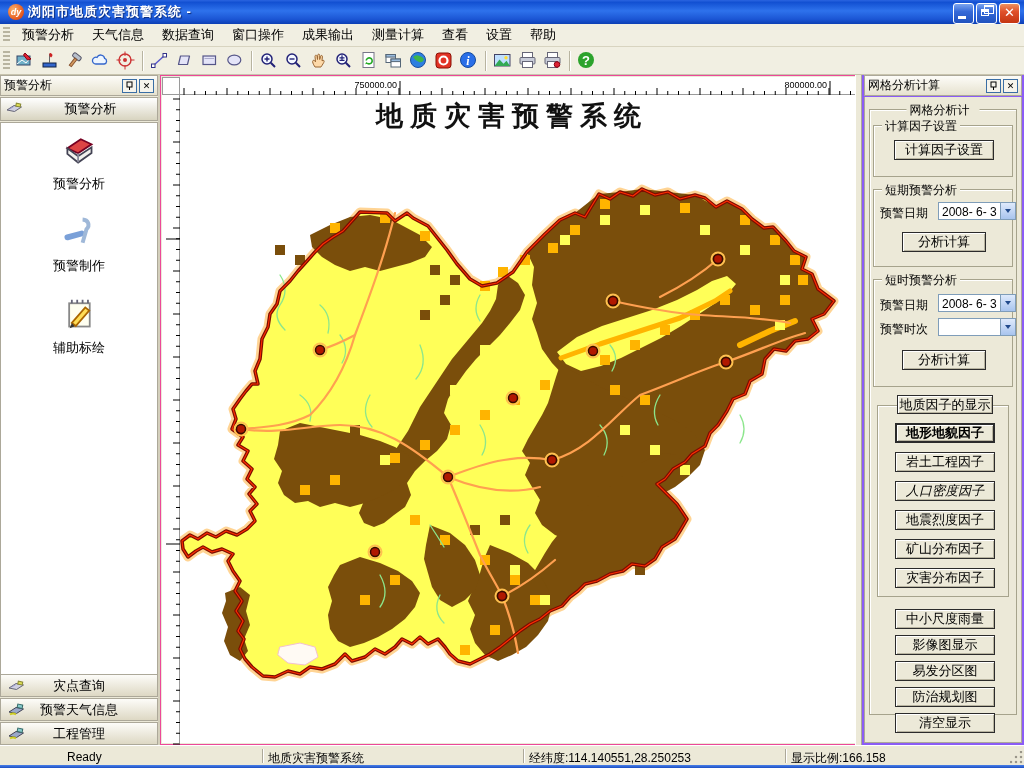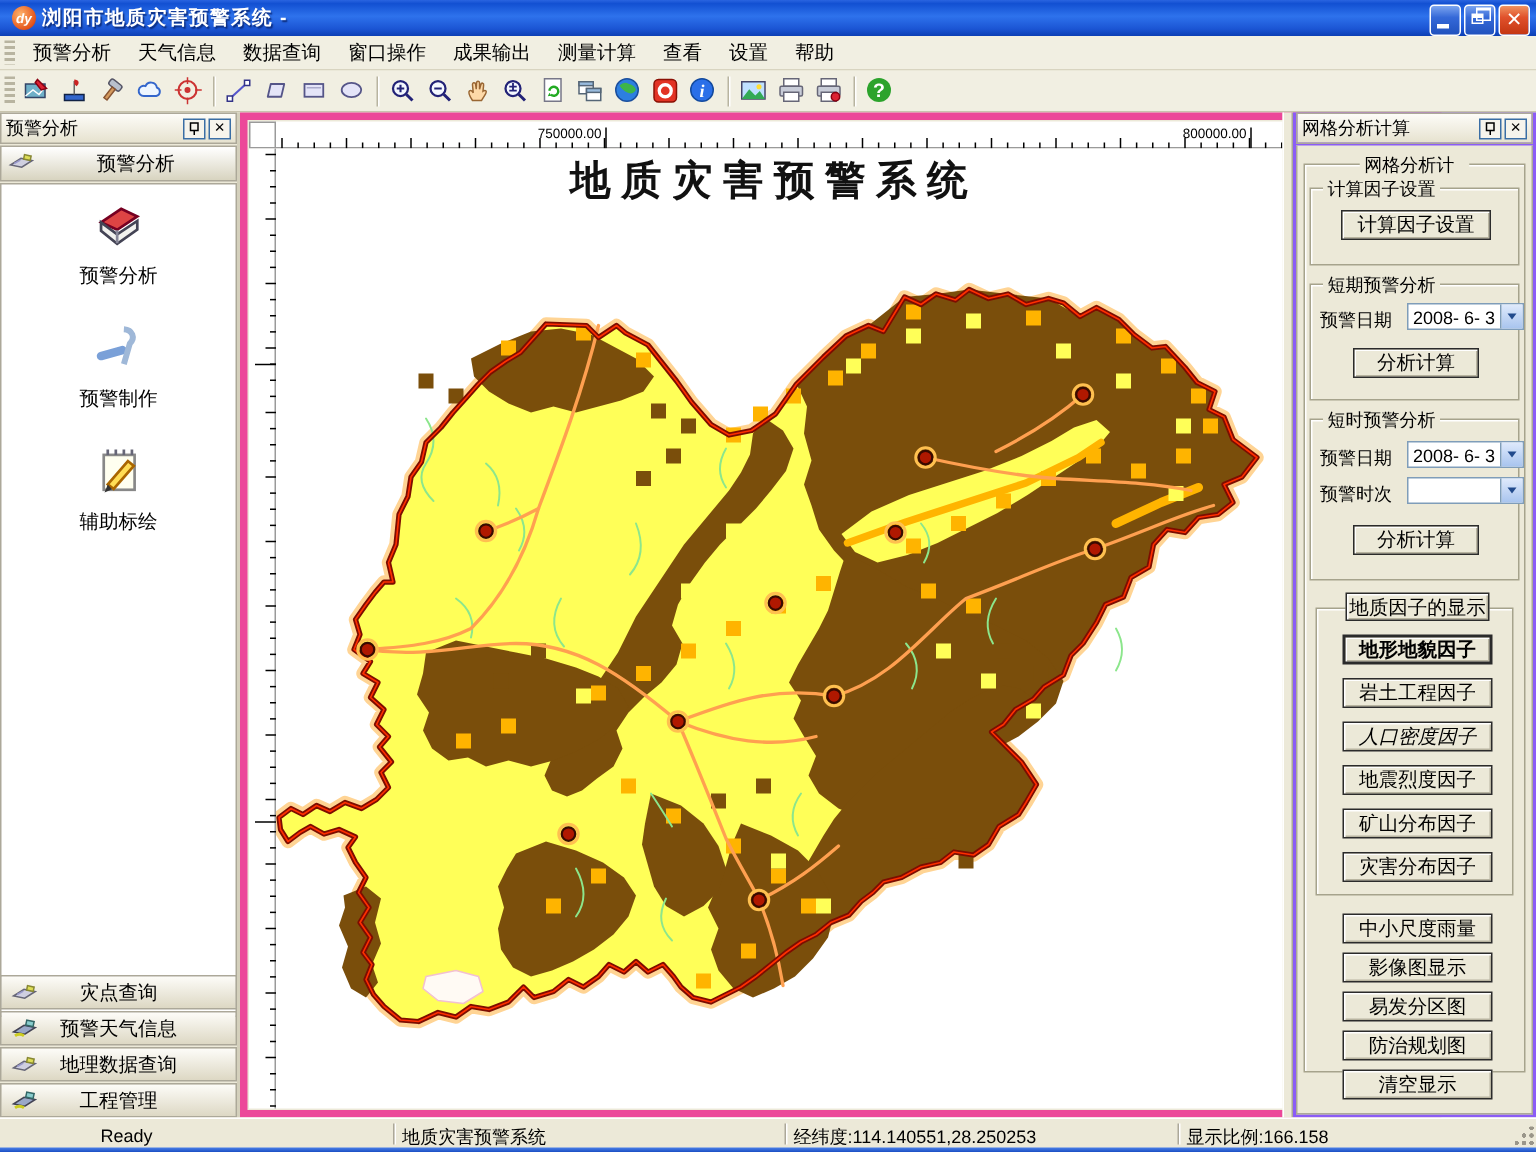--- a/index.html
+++ b/index.html
@@ -55,21 +55,21 @@
   .lp-item { margin-top:22px; display:flex; flex-direction:column; align-items:center; cursor:pointer; }
   .lp-item:first-child { margin-top:10px; }
   .lp-item-label { margin-top:5px; font-size:13px; color:#000; }
   .lp-bars { position:absolute; left:0; bottom:0; width:158px; }
   .lp-bar { height:23px; border:1px solid #aca899; margin-top:1px;
     background:linear-gradient(180deg,#fdfcf8,#ddd8c4); display:flex; align-items:center; cursor:pointer; position:relative; }
   .lp-bar-label { position:absolute; left:0; width:100%; text-align:center; font-size:13px; }
   .lp-bar .bico { margin-left:6px; z-index:1; }
 
   
-  .map-doc { position:absolute; left:160px; top:0; width:801px; height:670px; background:#ece9d8; border:5px solid #ec4899; }
+  .map-doc { position:absolute; left:160px; top:0; width:801px; height:670px; background:#ece9d8; border:1px solid #ec4899; }
   .ruler-corner { position:absolute; left:1px; top:1px; width:18px; height:18px; background:#fff; border:1px solid #9a9a9a; }
   .ruler-top { position:absolute; left:19px; top:1px; right:1px; height:18px; background:#fff; border-bottom:1px solid #9a9a9a; }
   .ruler-left { position:absolute; left:1px; top:19px; width:18px; bottom:1px; background:#fff; border-right:1px solid #9a9a9a; }
   .map-canvas { position:absolute; left:19px; top:19px; right:1px; bottom:1px; background:#fff; overflow:hidden; cursor:crosshair; }
   .ruler-num { font-size:9px; fill:#000; font-family:"Liberation Sans",sans-serif; }
   .map-title-text { font-family:"DejaVu Serif","Liberation Serif",serif; font-weight:bold; font-size:27px; letter-spacing:7px; fill:#111; }
 
   
   .splitter { position:absolute; left:855px; top:0; width:7px; height:670px; background:#ece9d8; border-left:1px solid #fff; border-right:1px solid #aca899; }
 
@@ -399,30 +399,20 @@
           </div>
           <div class="lp-bar">
             <span class="bico" style="display: flex;">
               <svg width="19" height="19" viewBox="0 0 19 19">
                 <path d="M2,12 L9,7.5 16.5,9 9.5,13.5z" fill="#9aa8c8" stroke="#445"></path>
                 <path d="M3,14.5 q3,-2 6,0" fill="none" stroke="#cc2" stroke-width="2"></path>
                 <rect x="10.5" y="4.5" width="5" height="3.5" fill="#8cc" stroke="#366" transform="rotate(12 13 6)"></rect>
               </svg>
             </span>
             <span class="lp-bar-label">预警天气信息</span>
-          </div>
-          <div class="lp-bar">
-            <span class="bico" style="display: flex;">
-              <svg width="19" height="19" viewBox="0 0 19 19">
-                <path d="M2,12 L9,7.5 16.5,9 9.5,13.5z" fill="#cfcfe0" stroke="#667"></path>
-                <path d="M4.5,11 l4,-2.3" stroke="#99c"></path>
-                <rect x="11" y="5.5" width="4.5" height="3" fill="#dd5" stroke="#883" transform="rotate(12 13 7)"></rect>
-              </svg>
-            </span>
-            <span class="lp-bar-label">地理数据查询</span>
           </div>
           <div class="lp-bar">
             <span class="bico" style="display: flex;">
               <svg width="19" height="19" viewBox="0 0 19 19">
                 <path d="M2,12 L9,7.5 16.5,9 9.5,13.5z" fill="#9aa8c8" stroke="#445"></path>
                 <path d="M3,14.5 q3,-2 6,0" fill="none" stroke="#cc2" stroke-width="2"></path>
                 <rect x="10.5" y="4.5" width="5" height="3.5" fill="#8cc" stroke="#366" transform="rotate(12 13 6)"></rect>
               </svg>
             </span>
             <span class="lp-bar-label">工程管理</span>

